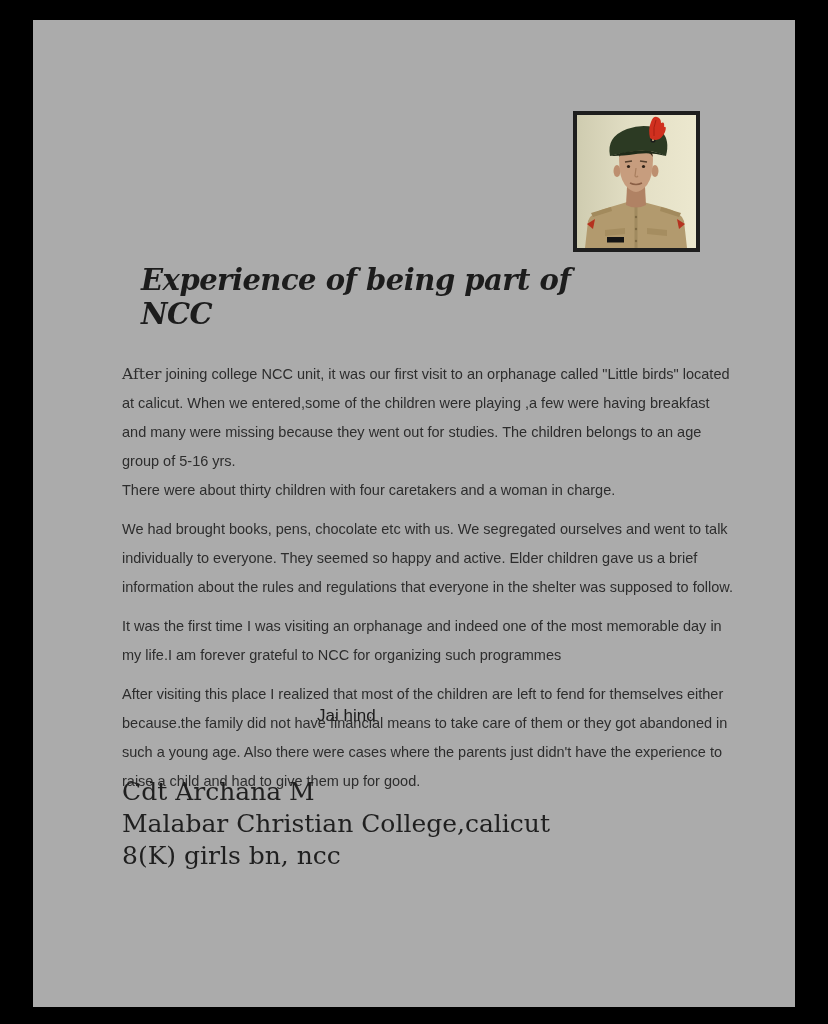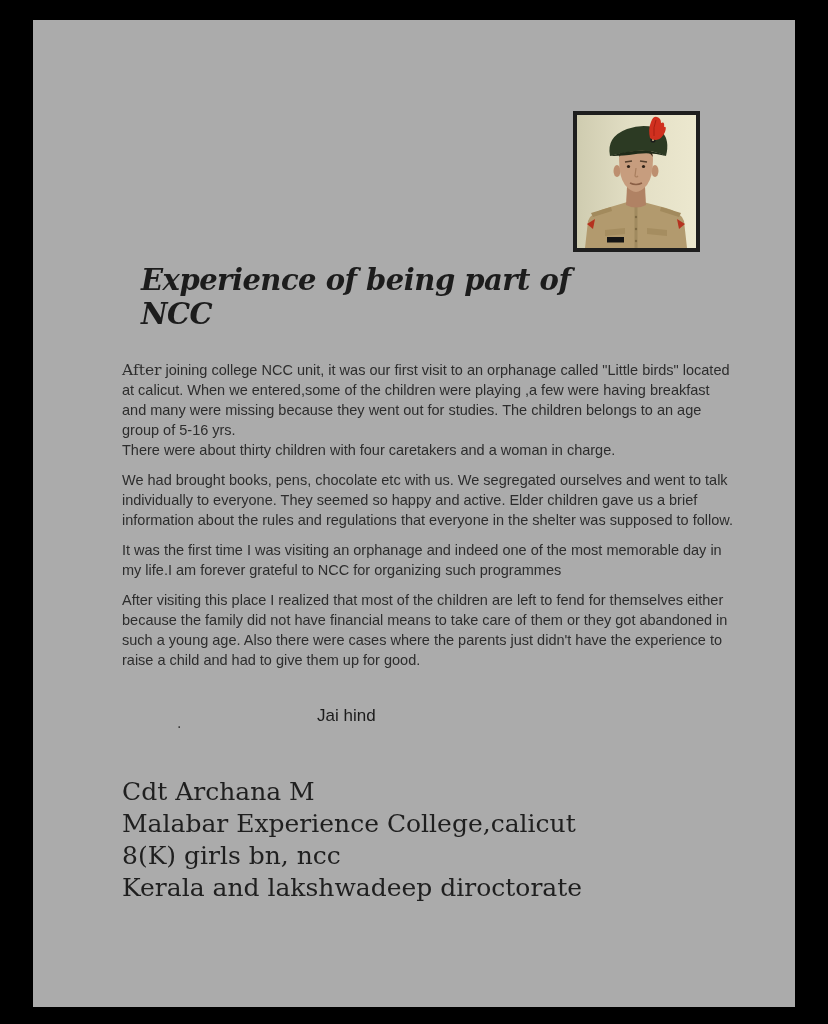--- a/index.html
+++ b/index.html
@@ -50,21 +50,21 @@
     color: #1c1c1c;
   }
 
   
   .body-text {
     position: absolute;
     left: 89px;
     top: 340px;
     width: 614px;
     font-size: 14.5px;
-    line-height: 20px;
+    line-height: 29px;
     color: #2d2d2d;
   }
   .body-text p {
     margin: 0 0 10px 0;
     white-space: pre-line;
   }
   .p-lead {
     font-family: "DejaVu Serif", serif;
     font-size: 15.5px;
   }
@@ -174,19 +174,18 @@
       <p>It was the first time I was visiting an orphanage and indeed one of the most memorable day in my life.I am forever grateful to NCC for organizing such programmes</p>
       <p>After visiting this place I realized that most of the children are left to fend for themselves either because the family did not have financial means to take care of them or they got abandoned in such a young age. Also there were cases where the parents just didn't have the experience to raise a child and had to give them up for good.</p>
     </div>
 
     <div class="stray-mark">.</div>
 
     <div class="salutation">Jai hind</div>
 
     <div class="signature">
       <div class="sig-line">Cdt Archana M</div>
-      <div class="sig-line">Malabar Experience College,calicut</div>
+      <div class="sig-line">Malabar Christian College,calicut</div>
       <div class="sig-line">8(K) girls bn, ncc</div>
-      <div class="sig-line">Kerala and lakshwadeep diroctorate</div>
     </div>
 
   </div>
 </div>
 
 </body></html>

